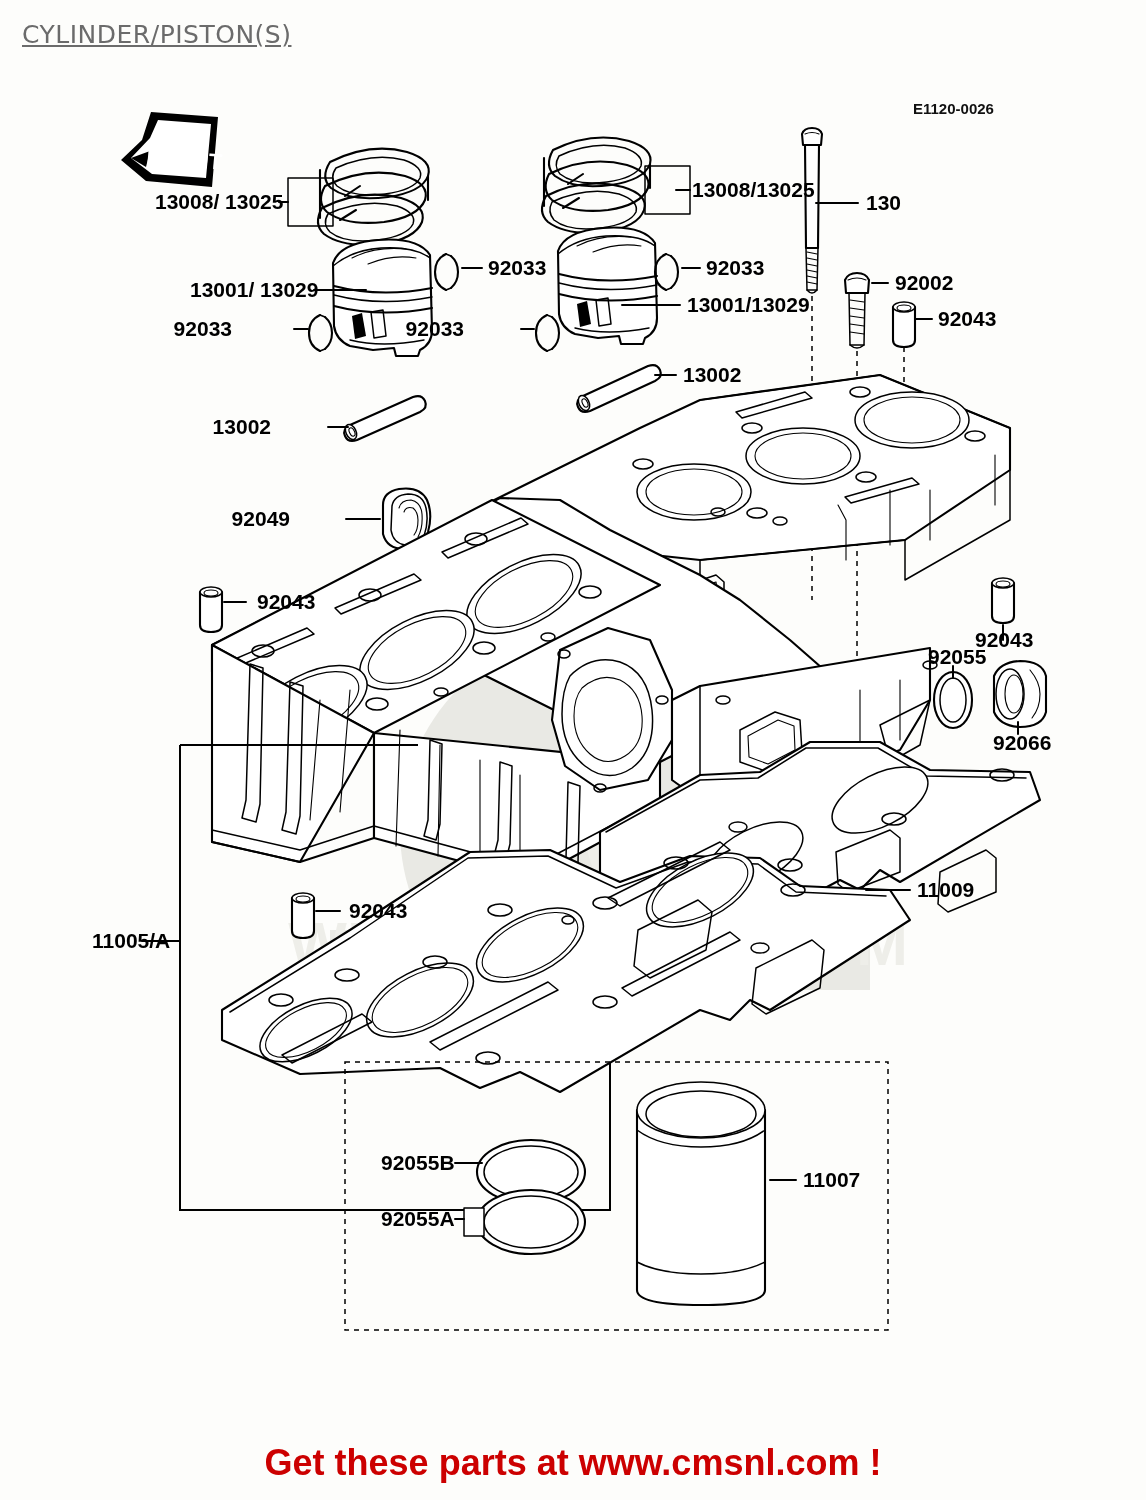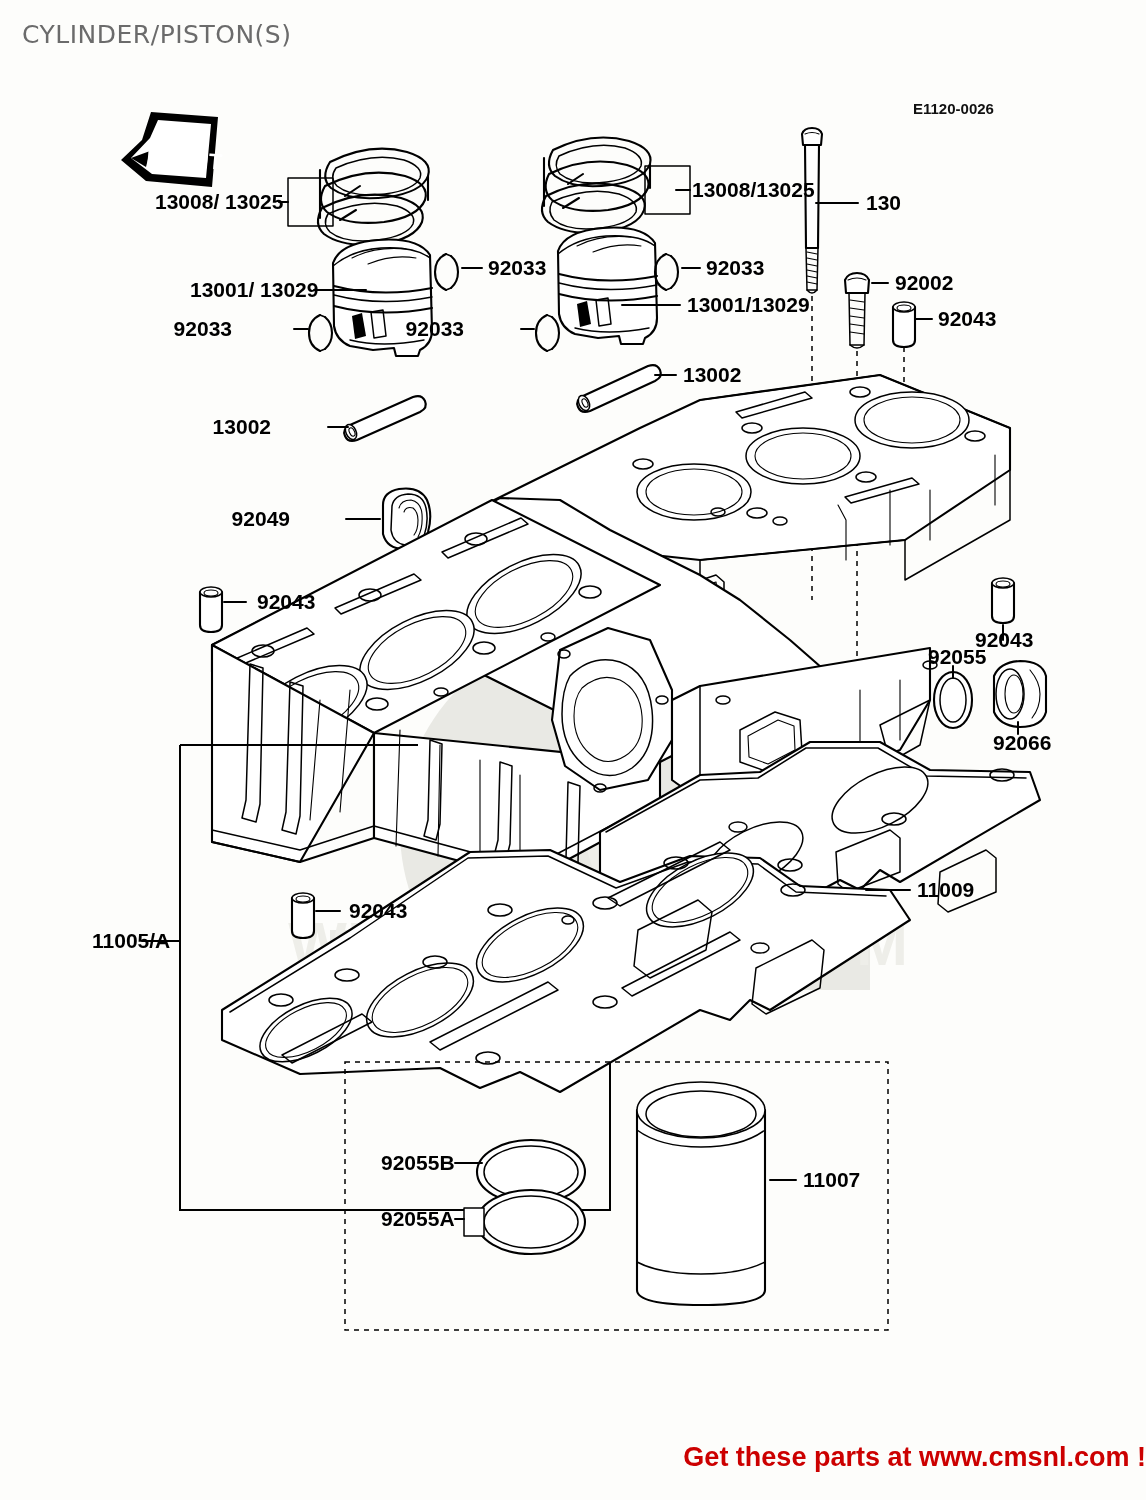--- a/index.html
+++ b/index.html
@@ -19,39 +19,40 @@
   }
   #page-title {
     position: absolute;
     left: 22px;
     top: 20px;
     font-size: 25px;
     letter-spacing: 0.5px;
     color: #6b6b6b;
     font-family: "DejaVu Sans", sans-serif;
     font-weight: 400;
+    text-decoration: underline;
   }
   #drawing-number {
     position: absolute;
     left: 913px;
     top: 84px;
     font-size: 15px;
     font-weight: bold;
     color: #111;
     letter-spacing: 0px;
     font-family: "Liberation Sans", sans-serif;
     margin-top: 16px;
   }
   #footer-cta {
     position: absolute;
     left: 0;
     top: 1442px;
     width: 1146px;
-    text-align: right;
-    font-size: 27px;
+    text-align: center;
+    font-size: 36px;
     font-weight: bold;
     color: #cc0000;
     font-family: "Liberation Sans", sans-serif;
     letter-spacing: 0px;
   }
   svg.layer {
     position: absolute;
     left: 0;
     top: 0;
     width: 1146px;

